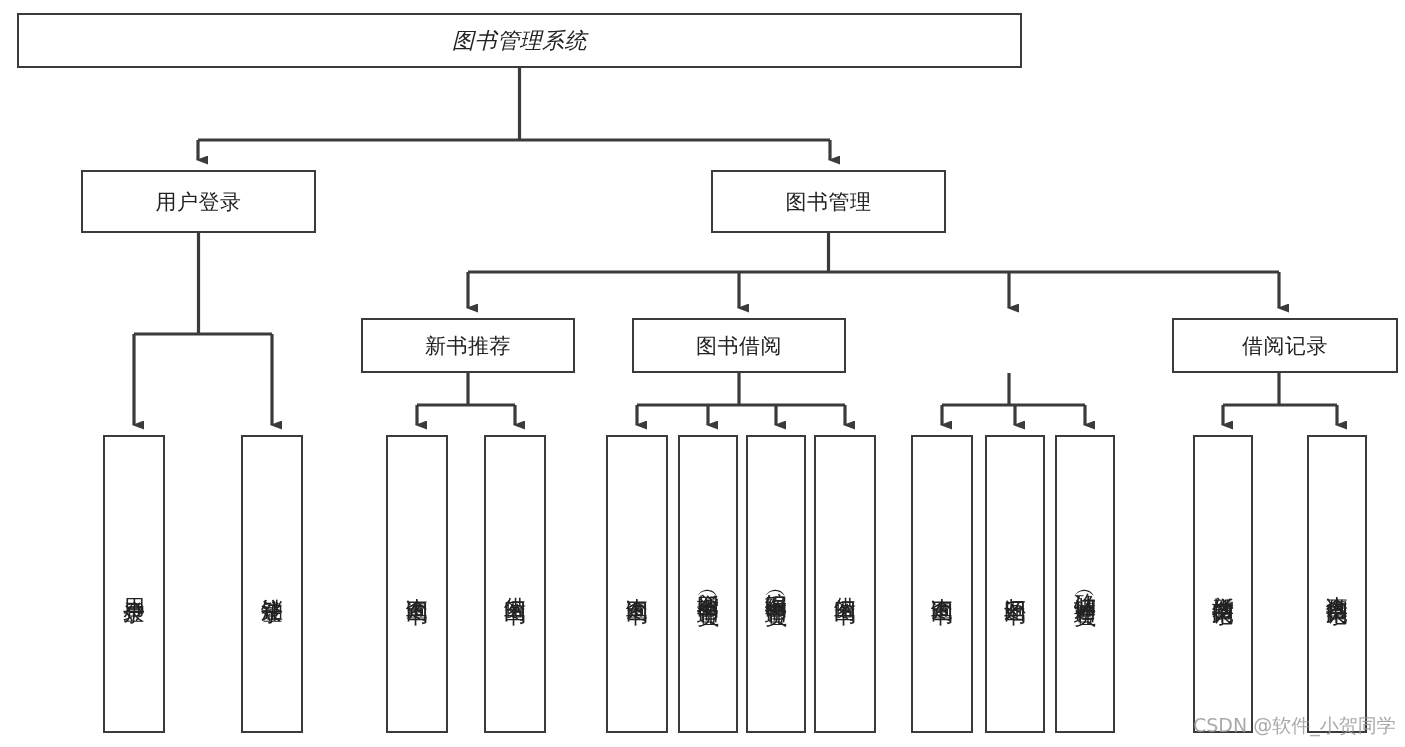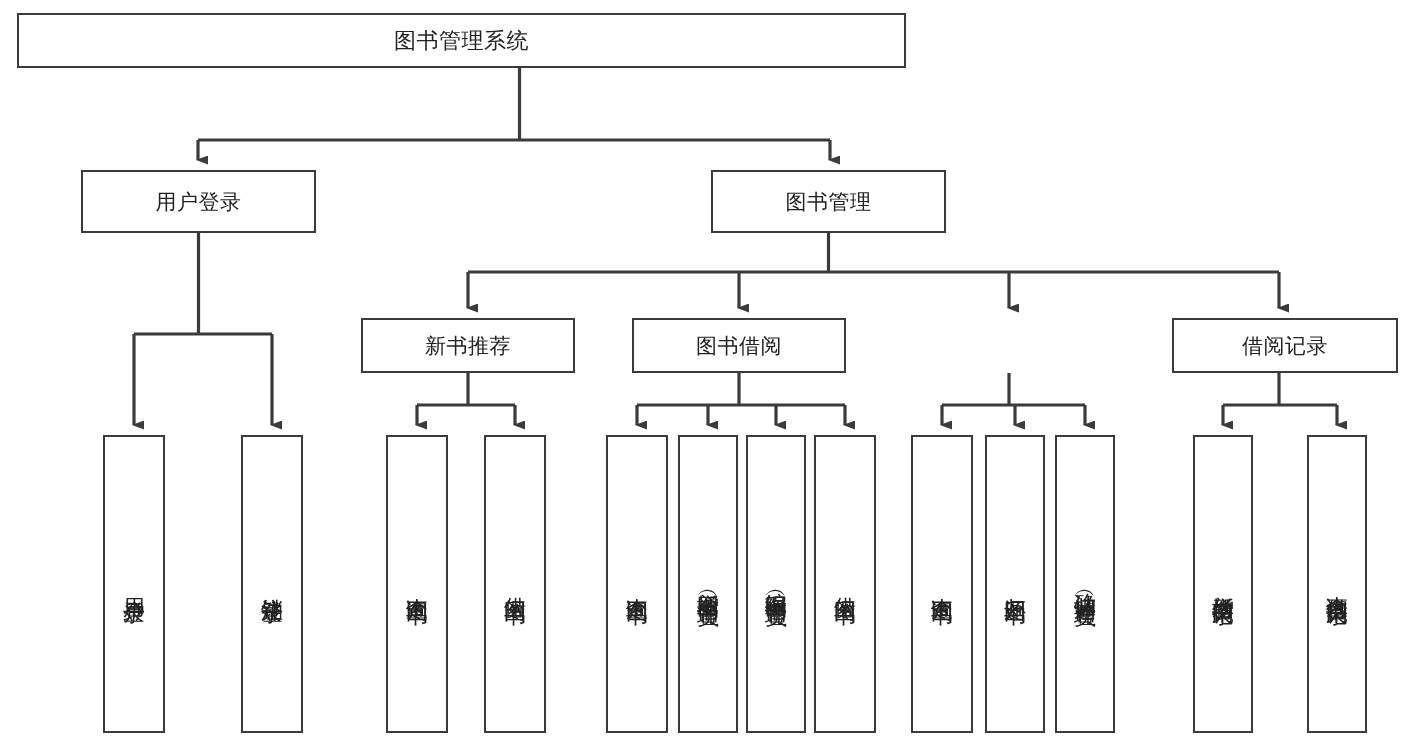--- a/index.html
+++ b/index.html
@@ -113,21 +113,21 @@
       <path d="M1015,405 L1015,425" marker-end="url(#arrow)"></path>
       <path d="M1085,405 L1085,425" marker-end="url(#arrow)"></path>
 
       <path d="M1279,373 L1279,405"></path>
       <path d="M1223,405 L1337,405"></path>
       <path d="M1223,405 L1223,425" marker-end="url(#arrow)"></path>
       <path d="M1337,405 L1337,425" marker-end="url(#arrow)"></path>
     </g>
   </svg>
 
-  <div class="node node-h node-root" style="left:17px; top:13px; width:889px; height:55px;">
+  <div class="node node-h node-root" style="left:17px; top:13px; width:1005px; height:55px;font-style:italic;">
     <span class="node-label">图书管理系统</span>
   </div>
 
   <div class="node node-h" style="left:81px; top:170px; width:235px; height:63px;">
     <span class="node-label">用户登录</span>
   </div>
   <div class="node node-h" style="left:361px; top:318px; width:214px; height:55px;">
     <span class="node-label">新书推荐</span>
   </div>
 
@@ -178,14 +178,15 @@
     <span class="node-label">确认归还（管理员）</span>
   </div>
 
   <div class="node node-v" style="left:1193px; top:435px; width:60px; height:298px;">
     <span class="node-label">新增借阅记录</span>
   </div>
   <div class="node node-v" style="left:1307px; top:435px; width:60px; height:298px;">
     <span class="node-label">查询借阅记录</span>
   </div>
 
+  <div class="watermark" style="left:1193px; top:713px;">CSDN @软件_小贺同学</div>
 
 </div>
 
 </body></html>

